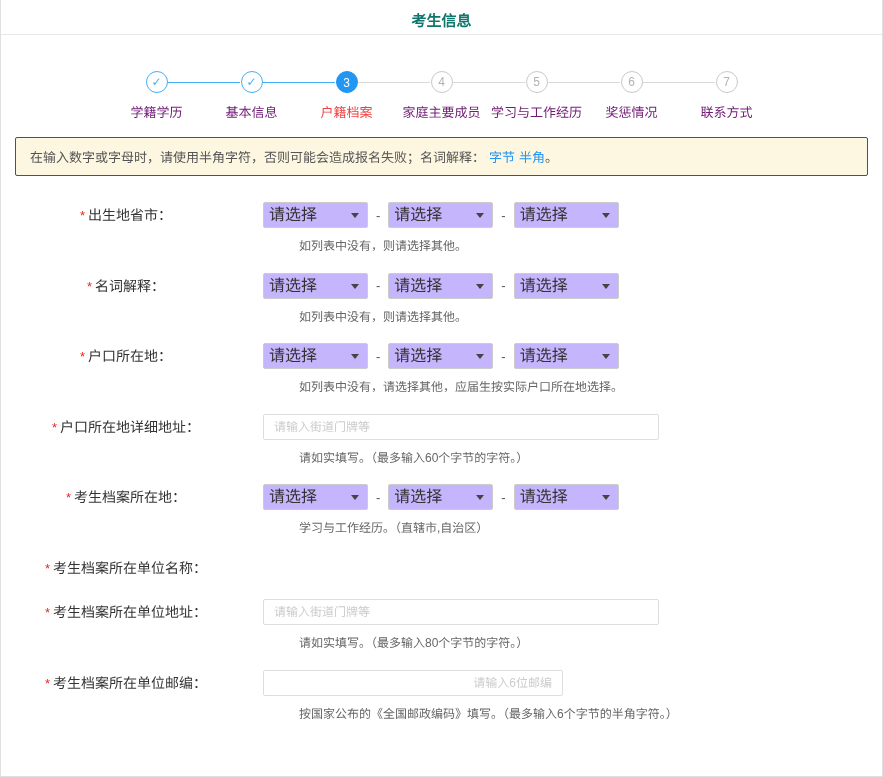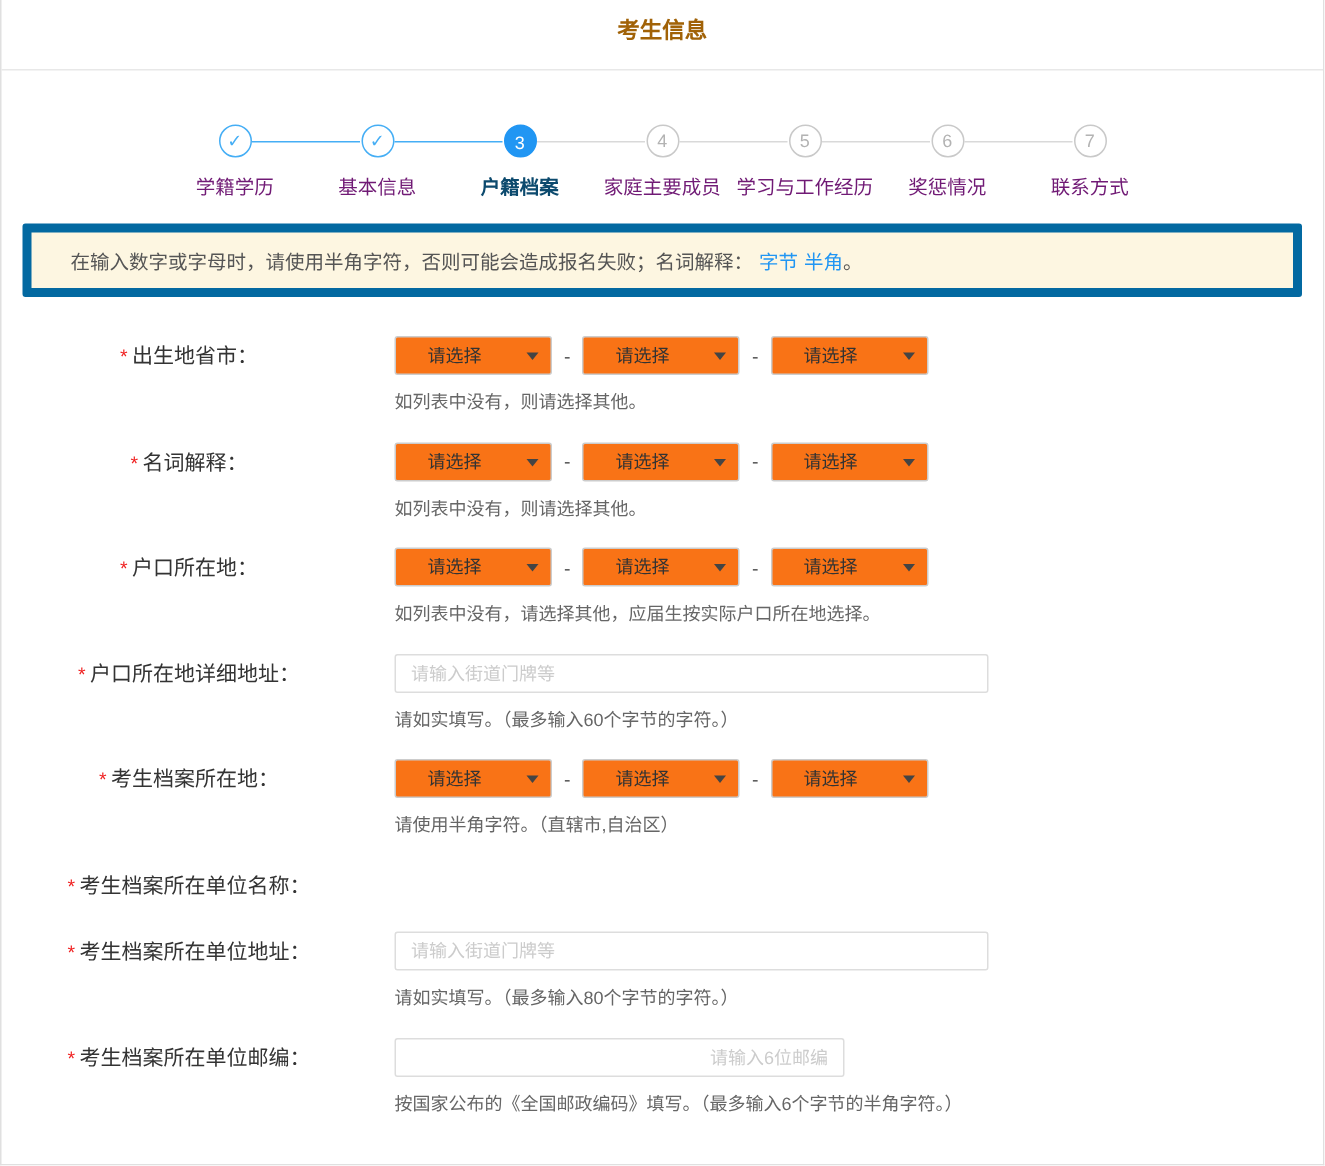--- a/index.html
+++ b/index.html
@@ -7,78 +7,78 @@
     font-family: "Liberation Sans", "DejaVu Sans", sans-serif;
     background:#fff;
     width:883px;
   }
   .page {
     width:883px; min-height:777px; background:#fff;
     border:1px solid #e0e0e0; border-top:none;
   }
   
   .page-header {
-    height:47px; line-height:41px; text-align:center;
-    font-size:15px; font-weight:bold; color:#a16207;
+    height:35px; line-height:41px; text-align:center;
+    font-size:15px; font-weight:bold; color:#0f766e;
     border-bottom:1px solid #e8e8e8;
   }
   
   .steps { margin-top:36px; display:flex; justify-content:center; }
   .step { width:95px; position:relative; text-align:center; }
   .step .circle {
     width:22px; height:22px; border-radius:50%; margin:0 auto;
     line-height:20px; font-size:12px; background:#fff; position:relative; z-index:2;
   }
   .step .slabel { margin-top:9px; font-size:13px; color:#701a75; white-space:nowrap; }
   .step:not(:first-child)::before {
     content:""; position:absolute; left:-36px; top:11px;
     width:72px; height:1px; background:#d9d9d9; z-index:1;
   }
   .step.done .circle   { border:1px solid #45aef5; color:#45aef5; }
   .step.active .circle { background:#2196f3; border:1px solid #2196f3; color:#fff; line-height:22px; }
   .step.todo .circle   { border:1px solid #c9c9c9; color:#b3b3b3; }
   .step.done:not(:first-child)::before,
   .step.active:not(:first-child)::before { background:#45aef5; }
-  .step.active .slabel { color:#0c4a6e; font-weight:bold; }
+  .step.active .slabel { color:#ef4444; font-weight:normal; }
   
   .notice {
-    margin:16px 14px 0; padding:9px 26px;
-    background:#fdf6e1; border:6px solid #0369a1; border-radius:2px;
+    margin:16px 14px 0; padding:9px 14px;
+    background:#fdf6e1; border:1px solid #0369a1; border-radius:2px;
     font-size:13px; color:#555;
   }
   .notice a { color:#2196f3; text-decoration:none; margin-left:4px; cursor:pointer; }
   
   .form { margin-top:26px; }
   .form-row { display:flex; margin-bottom:17px; }
   .row-label {
     width:250px; text-align:center; font-size:14px; color:#333;
     line-height:26px; flex:none;
   }
   .req { color:#f02222; margin-right:3px; font-size:13px; }
   .row-content { margin-left:12px; max-width:545px; }
   .control-line { display:flex; align-items:center; }
   .select-box {
     width:105px; height:26px; border:1px solid #ccc; border-radius:2px;
-    background:#f97316; position:relative; cursor:pointer;
-    font-size:12px; color:#333; line-height:24px; padding-left:21px;
+    background:#c4b5fd; position:relative; cursor:pointer;
+    font-size:16px; color:#333; line-height:24px; padding-left:5px;
   }
   .caret {
     position:absolute; right:8px; top:10px; width:0; height:0;
     border-left:4px solid transparent; border-right:4px solid transparent;
     border-top:5px solid #444;
   }
   .dash { margin:0 8px; color:#555; font-size:13px; }
   .text-input {
     width:396px; height:26px; border:1px solid #ddd; border-radius:2px;
     padding:0 10px; font-size:12px; color:#333; outline:none;
     font-family:"Liberation Sans","DejaVu Sans",sans-serif;
   }
   .text-input.short { width:300px;text-align:right; }
   .text-input::placeholder { color:#ccc; }
-  .helper { margin-top:9px; font-size:12px; color:#666; line-height:1.55; }
+  .helper { margin-top:9px; font-size:12px; color:#666; line-height:1.55;margin-left:36px; }
 </style>
 </head>
 <body>
 
 <div class="page">
 
   <div class="page-header">考生信息</div>
 
   <div class="steps">
     <div class="step done">
@@ -218,21 +218,21 @@
           <div class="select-box">
             <span>请选择</span>
             <span class="caret"></span>
           </div>
           <span class="dash">-</span>
           <div class="select-box">
             <span>请选择</span>
             <span class="caret"></span>
           </div>
         </div>
-        <div class="helper">请使用半角字符。（直辖市,自治区）</div>
+        <div class="helper">学习与工作经历。（直辖市,自治区）</div>
       </div>
     </div>
 
     <div class="form-row">
       <div class="row-label">
         <span class="req">*</span><span>考生档案所在单位名称：</span>
       </div>
     </div>
 
     <div class="form-row">

